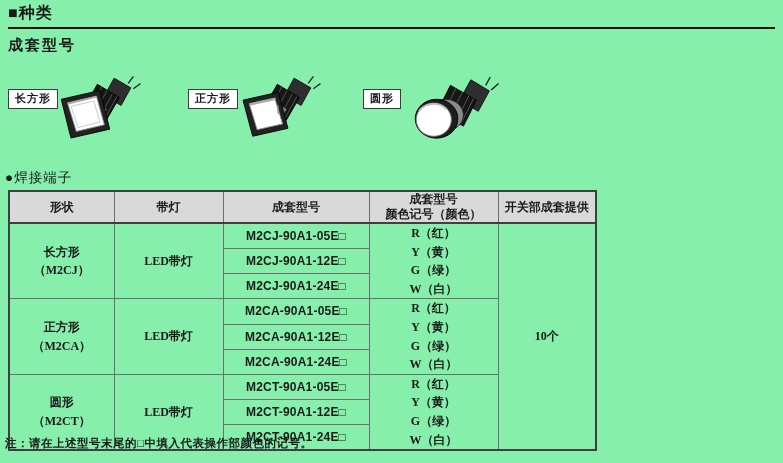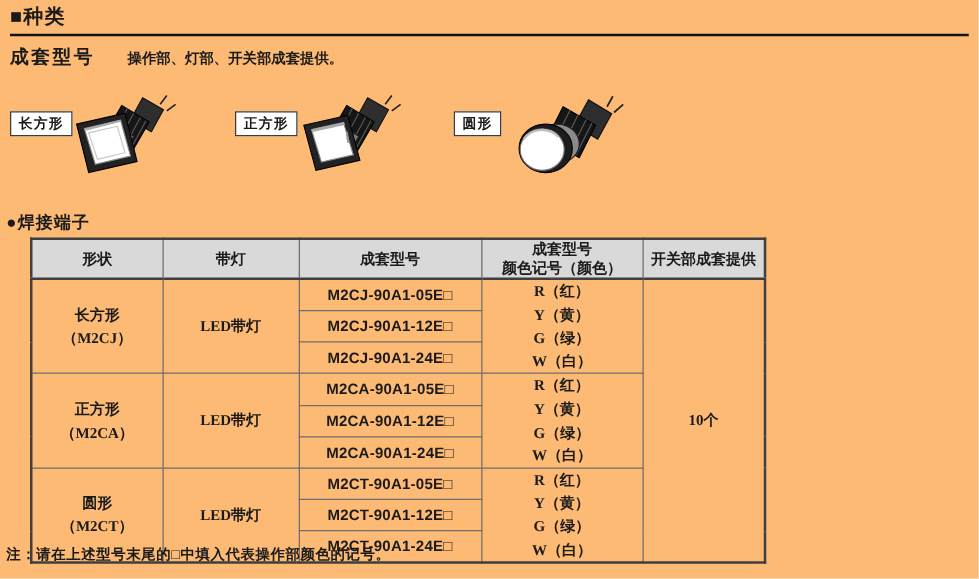--- a/index.html
+++ b/index.html
@@ -1,20 +1,20 @@
 <!DOCTYPE html>
 <html><head>
 <meta charset="utf-8">
 <title>种类</title>
 <style>
   * { margin:0; padding:0; box-sizing:border-box; }
   html,body { background:#ffffff; }
   body { font-family:"Liberation Sans", sans-serif; color:#1a1a1a; }
   #page {
-    position:relative; width:783px; height:463px; background:#fdba74; overflow:hidden;
+    position:relative; width:783px; height:463px; background:#86efac; overflow:hidden;
   }
   .preline { white-space:pre-line; }
 
   
   #section-title {
     position:absolute; left:8px; top:3px; width:767px;
     font-size:16px; font-weight:bold; letter-spacing:1px;
     border-bottom:2px solid #111; padding-bottom:3px;
   }
   #set-model-row {
@@ -27,26 +27,26 @@
   
   #products { position:absolute; left:0; top:70px; width:783px; height:95px; }
   .shape-label {
     position:absolute; top:19px; border:1.5px solid #3c3c3c; background:#fff;
     font-size:11px; font-weight:600; padding:1px 6px 2px; letter-spacing:1px;
   }
   .product-img { position:absolute; top:0; }
 
   
   #solder-heading {
-    position:absolute; left:5px; top:169px; font-size:13.5px; font-weight:bold;
+    position:absolute; left:5px; top:169px; font-size:13.5px; font-weight:normal;
     letter-spacing:1px;
   }
 
   
-  #table-wrap { position:absolute; left:24px; top:190px; }
+  #table-wrap { position:absolute; left:8px; top:190px; }
   table.parts {
     border-collapse:collapse; table-layout:fixed; width:587px;
     border:2px solid #3f3f3f;
   }
   table.parts th {
     height:32px; background:#d9d9d9; font-size:12px; font-weight:bold;
     border:1px solid #6e6e6e; border-bottom:2px solid #3f3f3f;
     text-align:center; vertical-align:middle; line-height:1.25;
   }
   table.parts td {
@@ -71,21 +71,20 @@
 </style>
 </head>
 <body>
 
 <div id="page">
 
   <div id="section-title">■种类</div>
 
   <div id="set-model-row">
     <span id="set-model-label">成套型号</span>
-    <span id="set-model-desc">操作部、灯部、开关部成套提供。</span>
   </div>
 
   <div id="products">
 
     <span class="shape-label" style="left:8px;">长方形</span>
     <svg class="product-img" style="left:56px;" width="88" height="92" viewBox="0 0 100 96">
       <path class="ln" d="M82,11 l6,-8 M88,17 l8,-6"></path>
       <polygon points="66,5 85,16 74,36 55,25" fill="#2e2e2e" stroke="#111"></polygon>
       <polygon points="47,12 72,27 57,53 32,38" fill="#161616" stroke="#000"></polygon>
       <path d="M52,15 L38,41 M58,19 L44,45 M64,23 L50,49 M69,26 L55,52" stroke="#5a5a5a" stroke-width="1"></path>

